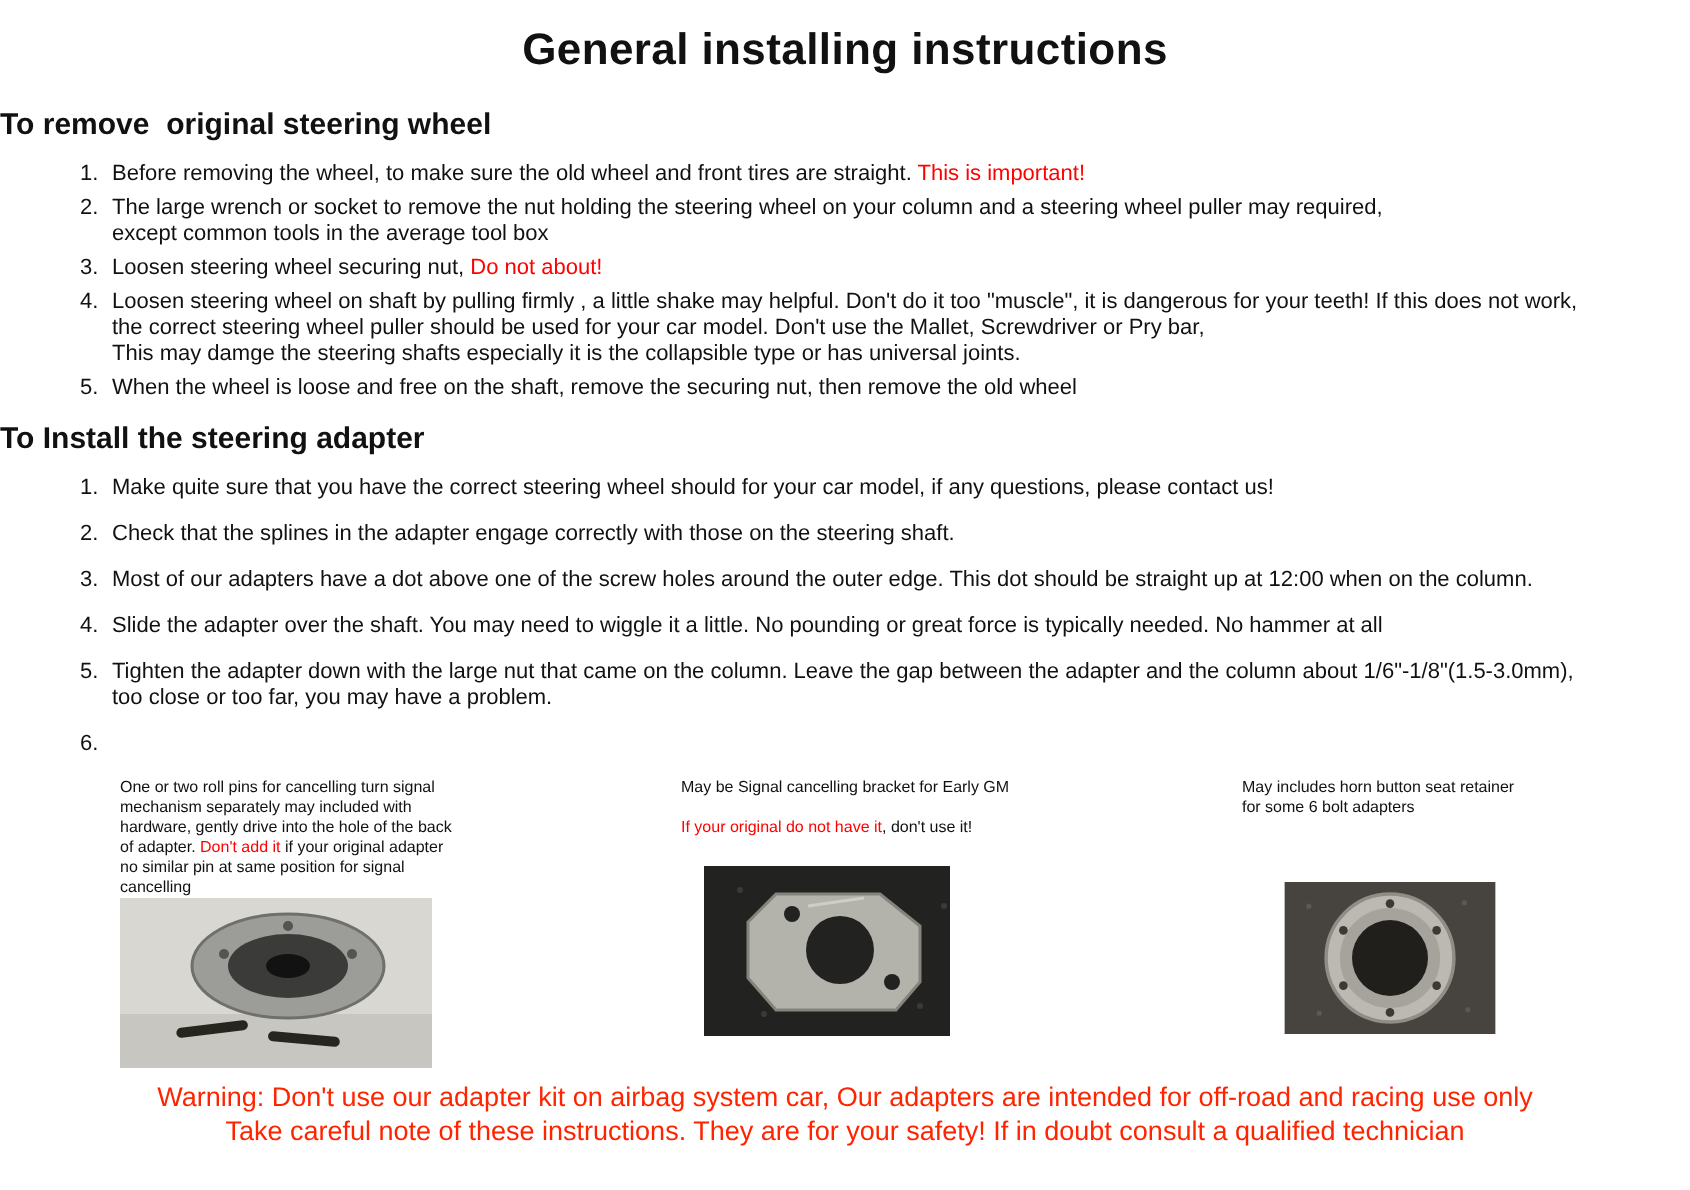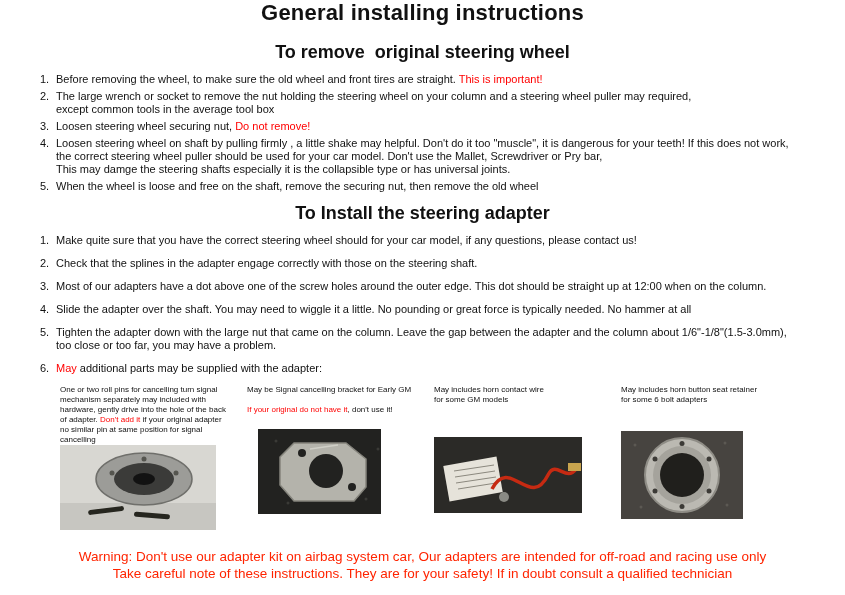--- a/index.html
+++ b/index.html
@@ -8,31 +8,32 @@
     font-family: "Liberation Sans", sans-serif;
     color: #111;
   }
   .page {
     position: relative;
     width: 845px;
     height: 595px;
     margin: 0 auto;
     background: #fff;
     overflow: hidden;
+    padding-top: 12px;
   }
   .title {
     text-align: center;
     font-size: 22px;
     font-weight: bold;
     letter-spacing: .2px;
     margin-bottom: 16px;
   }
   .section-heading {
-    text-align: center;
-    font-size: 18px;
+    text-align: left;
+    font-size: 15px;
     font-weight: bold;
     white-space: pre-wrap;
     margin-bottom: 10px;
   }
   .steps { padding: 0 28px 0 40px; }
   .step { display: flex; font-size: 11px; line-height: 1.18; }
   .steps.remove .step { margin-bottom: 4px; }
   .steps.install .step { margin-bottom: 10px; }
   .step .num { min-width: 13px; margin-right: 3px; flex-shrink: 0; }
   .step .txt { white-space: pre-line; }
@@ -58,21 +59,21 @@
     overflow: hidden;
   }
   .part .photo svg { display: block; width: 156px; height: 85px; }
   .part:nth-child(2) .photo { width: 134px; margin-top: -8px; }
   .part:nth-child(3) .photo { width: 148px; height: 76px; }
   .part:nth-child(3) .photo svg { width: 148px; height: 76px; }
   .part:nth-child(4) .photo { width: 122px; height: 88px; margin-top: -6px; }
   .part:nth-child(4) .photo svg { width: 122px; height: 88px; }
 
   .warning {
-    margin-top: 18px;
+    margin-top: 6px;
     text-align: center;
     color: #ff2400;
     font-size: 13.5px;
     line-height: 1.3;
   }
   .footer {
     display: flex;
     align-items: baseline;
     justify-content: space-between;
     padding: 14px 52px 0 58px;
@@ -92,21 +93,21 @@
       <span class="num">1.</span>
       <div class="txt"><span>Before removing the wheel, to make sure the old wheel and front tires are straight. </span><span class="red">This is important!</span><span></span></div>
     </div>
     <div class="step">
       <span class="num">2.</span>
       <div class="txt"><span>The large wrench or socket to remove the nut holding the steering wheel on your column and a steering wheel puller may required,
 except common tools in the average tool box</span><span class="red"></span><span></span></div>
     </div>
     <div class="step">
       <span class="num">3.</span>
-      <div class="txt"><span>Loosen steering wheel securing nut, </span><span class="red">Do not remove!</span><span></span></div>
+      <div class="txt"><span>Loosen steering wheel securing nut, </span><span class="red">Do not about!</span><span></span></div>
     </div>
     <div class="step">
       <span class="num">4.</span>
       <div class="txt"><span>Loosen steering wheel on shaft by pulling firmly , a little shake may helpful. Don't do it too "muscle", it is dangerous for your teeth! If this does not work,
 the correct steering wheel puller should be used for your car model. Don't use the Mallet, Screwdriver or Pry bar,
 This may damge the steering shafts especially it is the collapsible type or has universal joints.</span><span class="red"></span><span></span></div>
     </div>
     <div class="step">
       <span class="num">5.</span>
       <div class="txt"><span>When the wheel is loose and free on the shaft, remove the securing nut, then remove the old wheel</span><span class="red"></span><span></span></div>
@@ -132,21 +133,20 @@
       <span class="num">4.</span>
       <div class="txt"><span>Slide the adapter over the shaft. You may need to wiggle it a little. No pounding or great force is typically needed. No hammer at all</span><span class="red"></span><span></span></div>
     </div>
     <div class="step">
       <span class="num">5.</span>
       <div class="txt"><span>Tighten the adapter down with the large nut that came on the column. Leave the gap between the adapter and the column about 1/6"-1/8"(1.5-3.0mm),
 too close or too far, you may have a problem.</span><span class="red"></span><span></span></div>
     </div>
     <div class="step">
       <span class="num">6.</span>
-      <div class="txt"><span></span><span class="red">May</span><span> additional parts may be supplied with the adapter:</span></div>
     </div>
   </div>
 
   <div class="parts">
 
     <div class="part">
       <div class="caption"><span>One or two roll pins for cancelling turn signal mechanism separately may included with hardware, gently drive into the hole of the back of adapter. </span><span class="red">Don't add it</span><span> if your original adapter no similar pin at same position for signal cancelling</span></div>
       <div class="photo">
         <svg viewBox="0 0 156 85" xmlns="http://www.w3.org/2000/svg">
           <rect width="156" height="85" fill="#d8d7d2"></rect>
@@ -176,34 +176,20 @@
           <circle cx="108" cy="70" r="1.5" fill="#3a3a36"></circle>
           <path d="M36,14 h52 l20,16 v28 l-12,14 h-60 l-14,-16 v-28 z" fill="#b4b3ab" stroke="#85847c" stroke-width="1.5"></path>
           <circle cx="68" cy="42" r="17" fill="#222220"></circle>
           <circle cx="44" cy="24" r="4" fill="#222220"></circle>
           <circle cx="94" cy="58" r="4" fill="#222220"></circle>
           <path d="M52,20 l28,-4" stroke="#cfcec6" stroke-width="1.5" fill="none"></path>
         </svg>
       </div>
     </div>
 
-    <div class="part">
-      <div class="caption"><span>May includes horn contact wire
-for some GM models</span><span class="red"></span><span></span></div>
-      <div class="photo">
-        <svg viewBox="0 0 148 76" xmlns="http://www.w3.org/2000/svg">
-          <rect width="148" height="76" fill="#2b2a27"></rect>
-          <rect x="12" y="24" width="54" height="36" fill="#e6e3da" transform="rotate(-10 39 42)"></rect>
-          <path d="M20,34 l40,-6 M21,40 l40,-6 M22,46 l40,-6 M24,52 l38,-6" stroke="#8b887e" stroke-width="1" fill="none"></path>
-          <path d="M58,52 C76,18 96,74 114,38 C122,22 132,46 142,32" stroke="#c62a12" stroke-width="3.5" fill="none"></path>
-          <rect x="134" y="26" width="13" height="8" fill="#c8a44e"></rect>
-          <circle cx="70" cy="60" r="5" fill="#8a8a84"></circle>
-        </svg>
-      </div>
-    </div>
 
     <div class="part">
       <div class="caption"><span>May includes horn button seat retainer
 for some 6 bolt adapters</span><span class="red"></span><span></span></div>
       <div class="photo">
         <svg viewBox="0 0 122 88" xmlns="http://www.w3.org/2000/svg">
           <rect width="122" height="88" fill="#474440"></rect>
           <circle cx="14" cy="14" r="1.5" fill="#5c5953"></circle>
           <circle cx="104" cy="12" r="1.5" fill="#5c5953"></circle>
           <circle cx="20" cy="76" r="1.5" fill="#5c5953"></circle>

